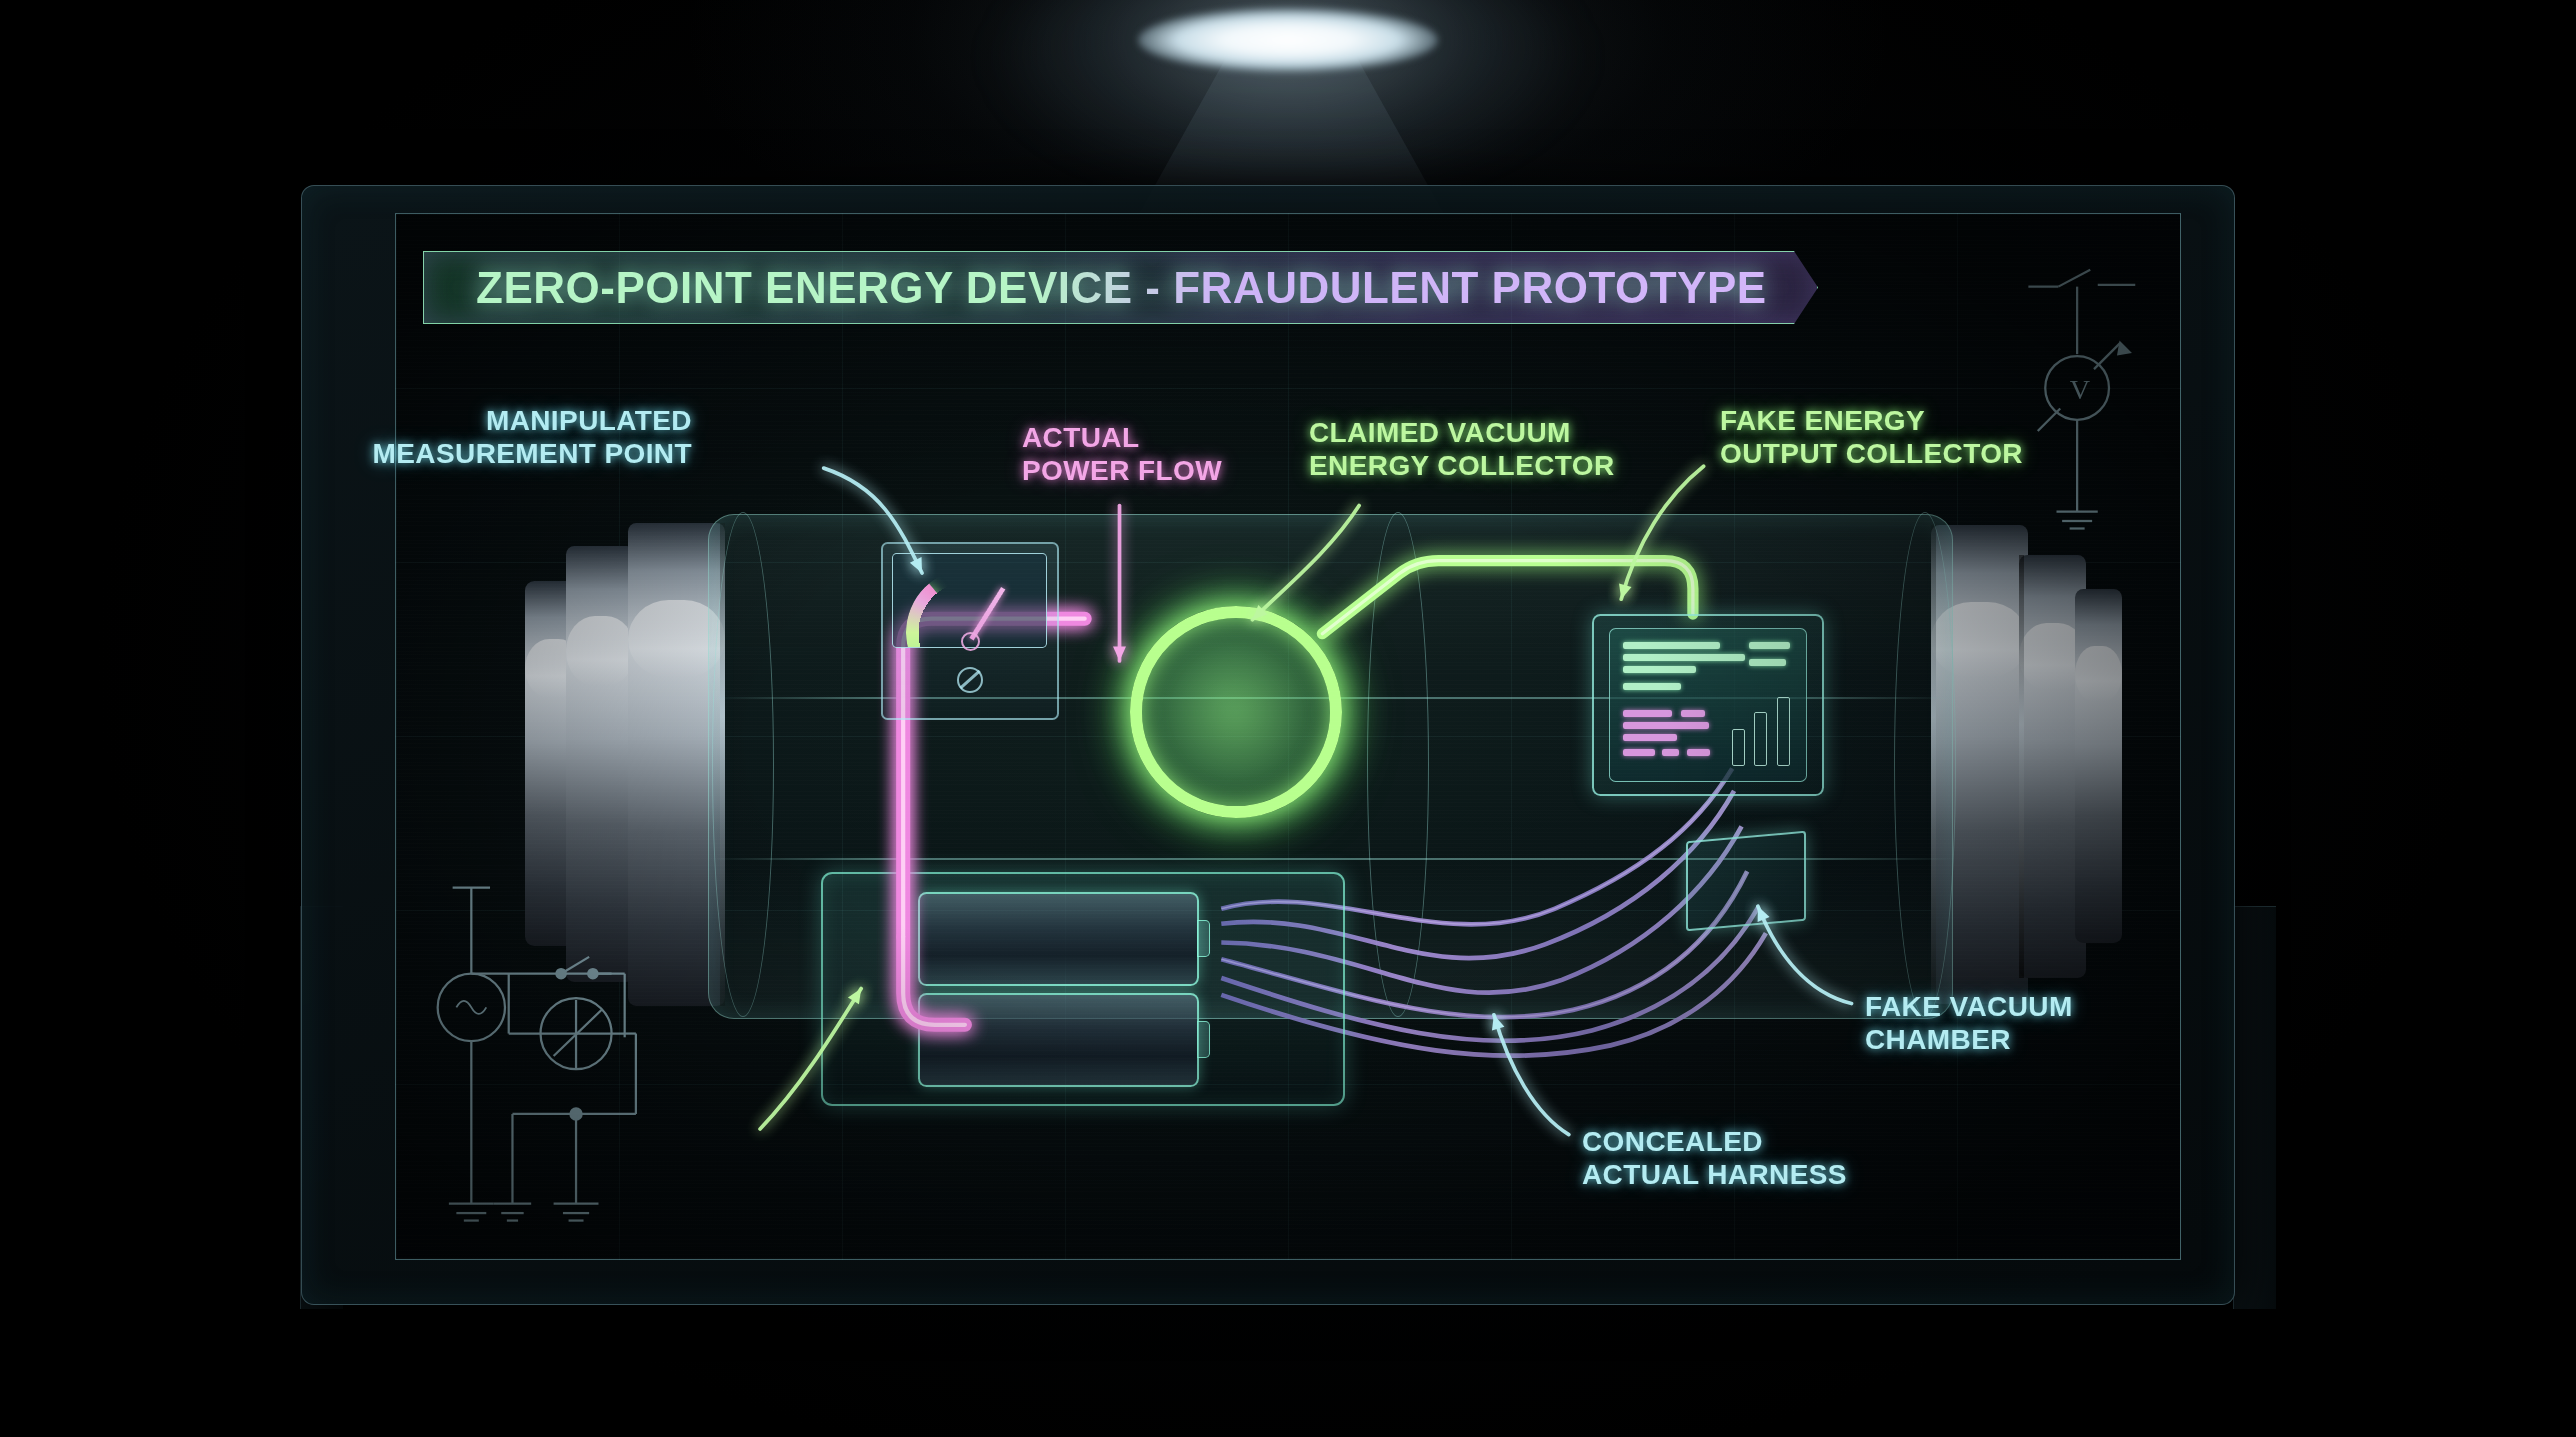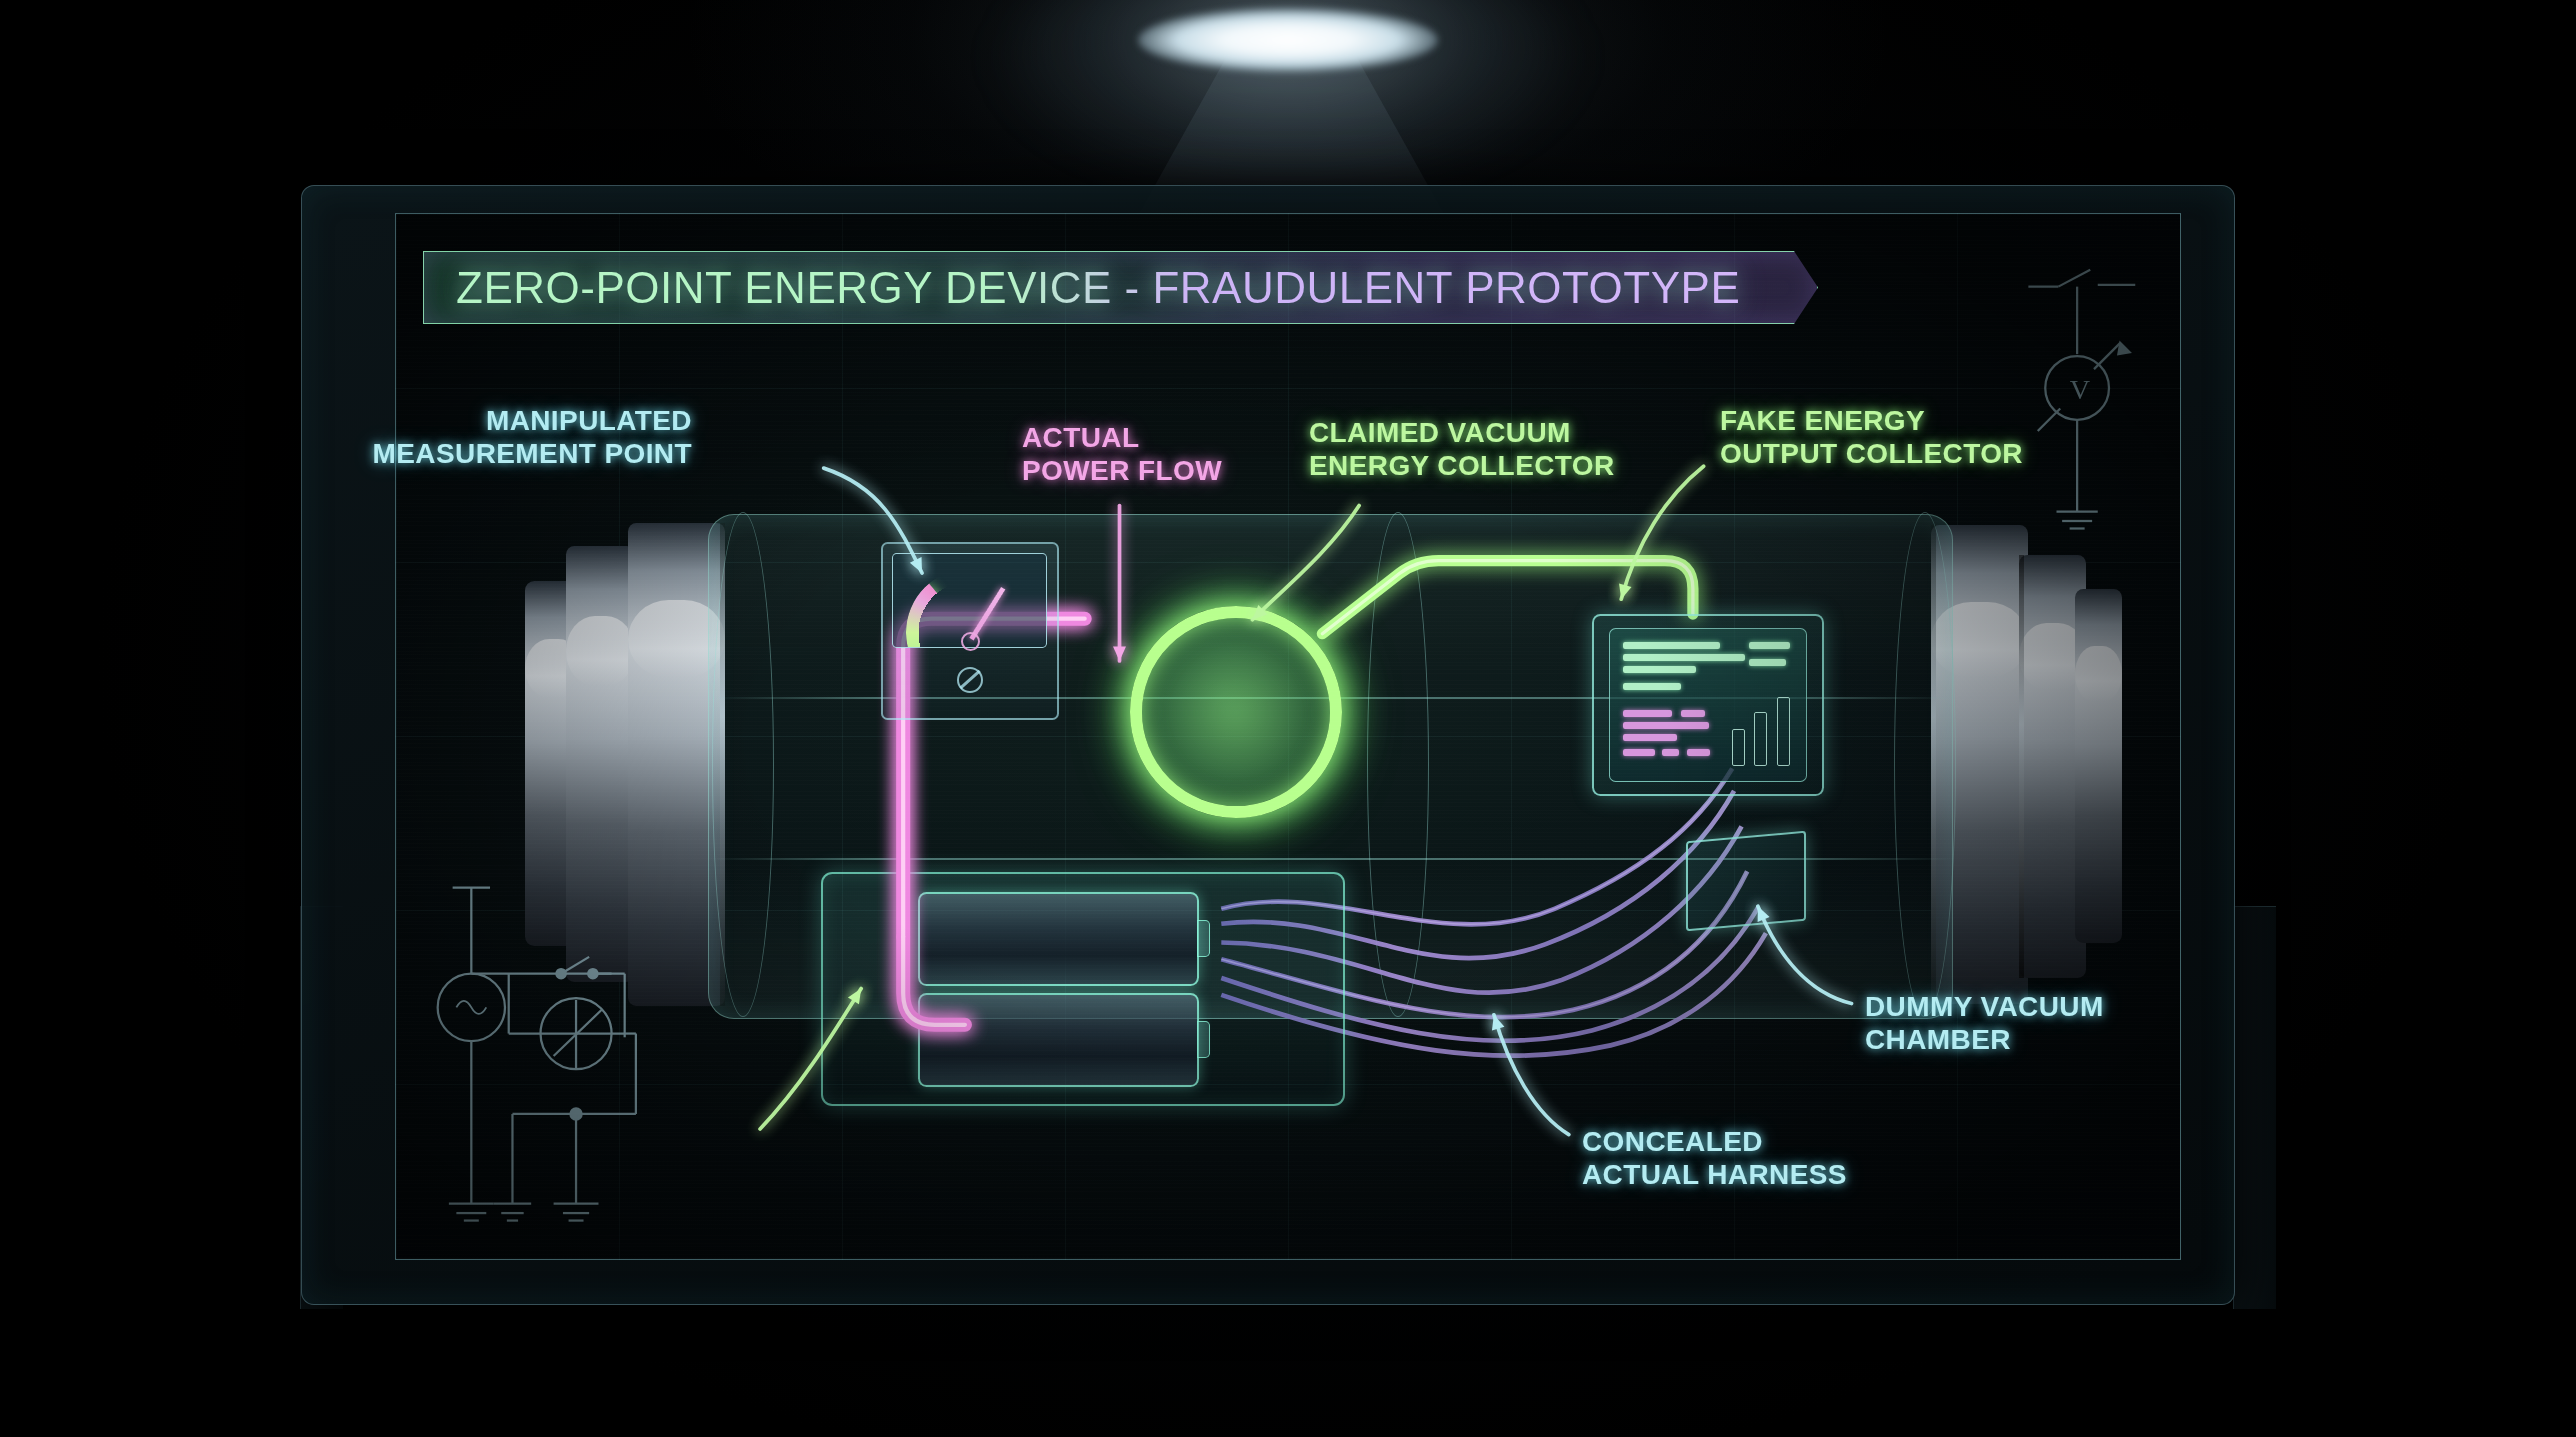--- a/index.html
+++ b/index.html
@@ -72,25 +72,26 @@
   
   #title-banner {
     position:absolute; left:423px; top:251px; width:1395px; height:73px;
     clip-path:polygon(0 0, calc(100% - 24px) 0, 100% 50%, calc(100% - 24px) 100%, 0 100%);
     background:linear-gradient(to right, rgba(80,225,150,0.22) 0%, rgba(90,210,170,0.20) 42%, rgba(150,130,235,0.22) 72%, rgba(170,130,245,0.24) 100%);
     border:1.9px solid rgba(150,240,190,0.85);
     display:flex; align-items:center;
     box-shadow:0 0 20.6px rgba(90,220,170,0.35), 0 0 28px rgba(160,130,240,0.22) inset;
   }
   #title-text {
-    font-size:44px; font-weight:normal; letter-spacing:0.5px;
-    padding-left:32px; white-space:nowrap;
+    font-size:44px; font-weight:bold; letter-spacing:0.5px;
+    padding-left:24px; white-space:nowrap;
     background:linear-gradient(to right, #b6f5c6 0%, #b6f5c6 44%, #cdb4f6 58%, #d3b6fa 100%);
     -webkit-background-clip:text; background-clip:text; color:transparent;
     filter:drop-shadow(0 0 9.4px rgba(130,240,170,0.55)) drop-shadow(0 0 15px rgba(170,140,245,0.40));
+    margin-left:28px;
   }
 
   
   #device { position:absolute; left:524px; top:468px; width:1591px; height:655px; }
 
   .endcap {
     position:absolute;
     background:linear-gradient(to bottom, #2c3640 0%, #8e9aa5 10%, #d6dde3 26%, #aab4bd 44%, #5d666f 64%, #323a43 84%, #1b2027 100%);
     border-radius:8.4px;
   }
@@ -473,20 +474,20 @@
 
   <div class="label pink" style="left:1022px; top:421px;">ACTUAL
 POWER FLOW</div>
 
   <div class="label green" style="left:1309px; top:416px;">CLAIMED VACUUM
 ENERGY COLLECTOR</div>
 
   <div class="label green" style="left:1720px; top:404px;">FAKE ENERGY
 OUTPUT COLLECTOR</div>
 
-  <div class="label cyan" style="left:1865px; top:990px;">DUMMY VACUUM
+  <div class="label cyan" style="left:1865px; top:990px;">FAKE VACUUM
 CHAMBER</div>
 
 
   <div class="label cyan" style="left:1582px; top:1125px;">CONCEALED
 ACTUAL HARNESS</div>
 </div>
 
 
 </body></html>

